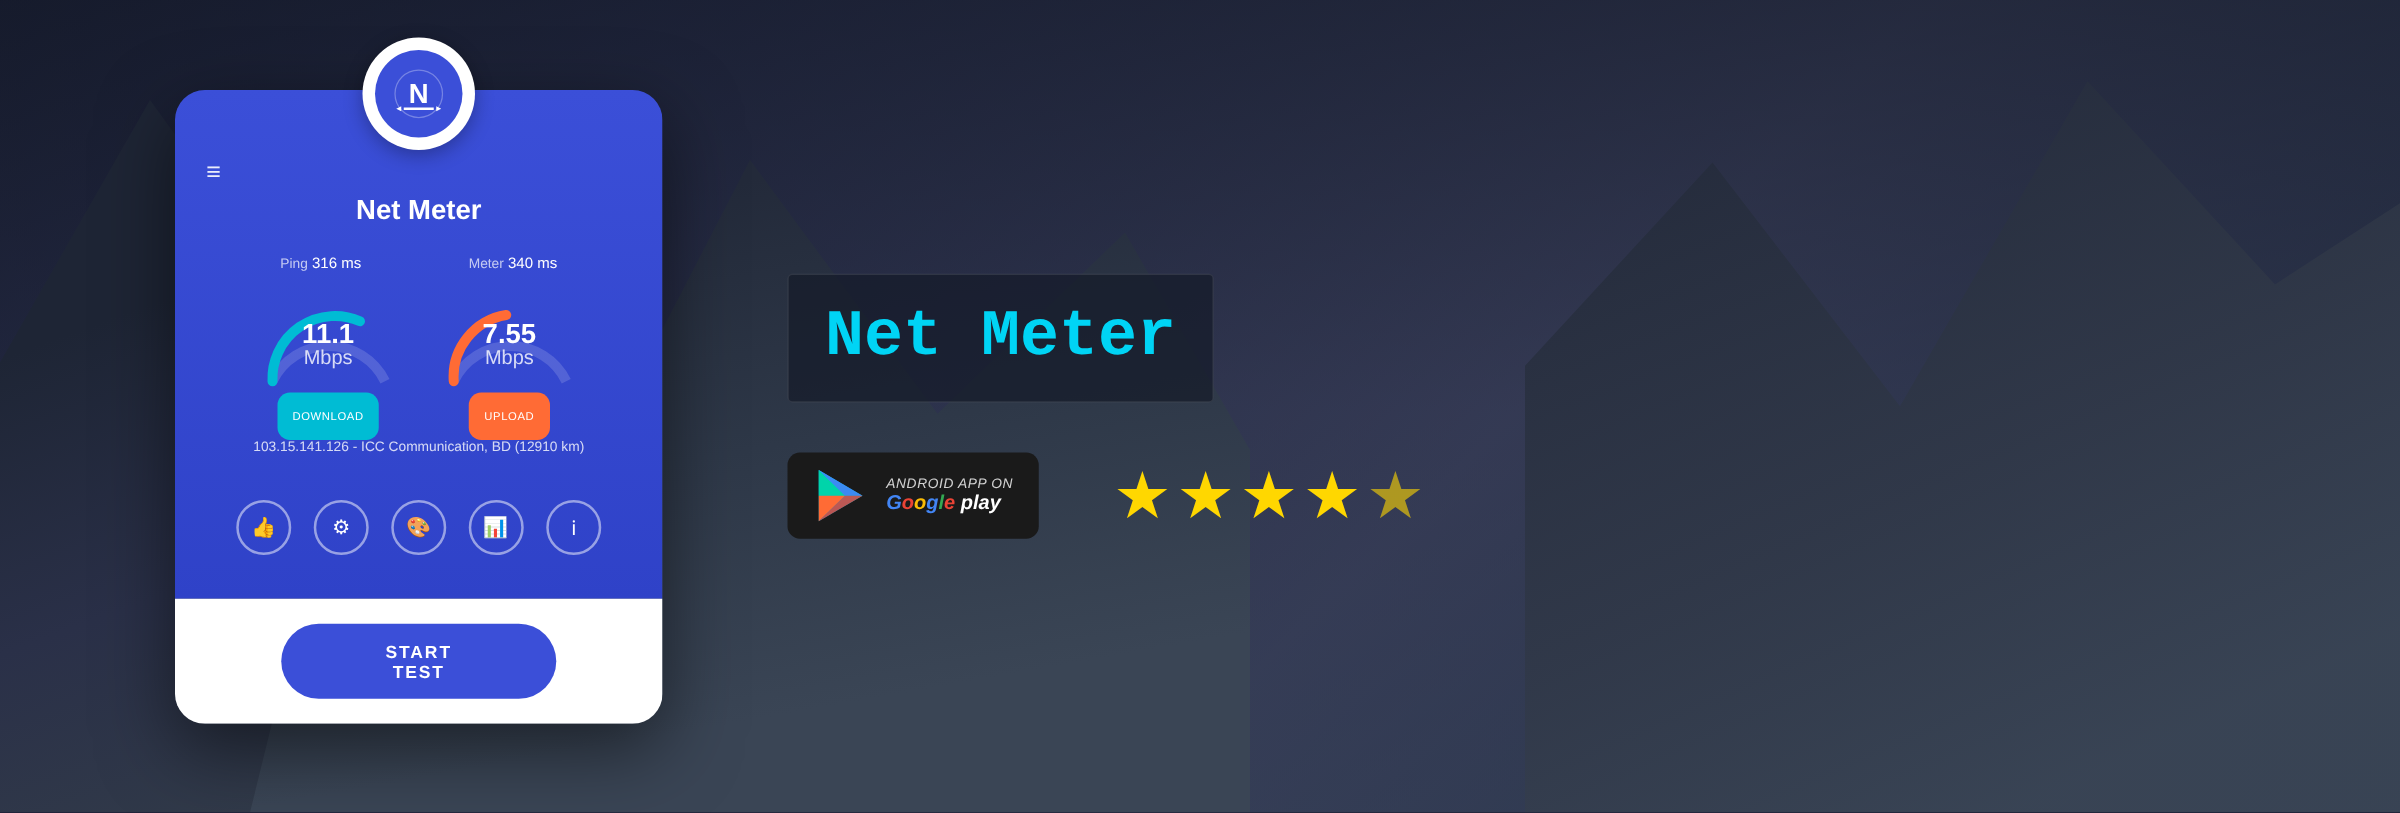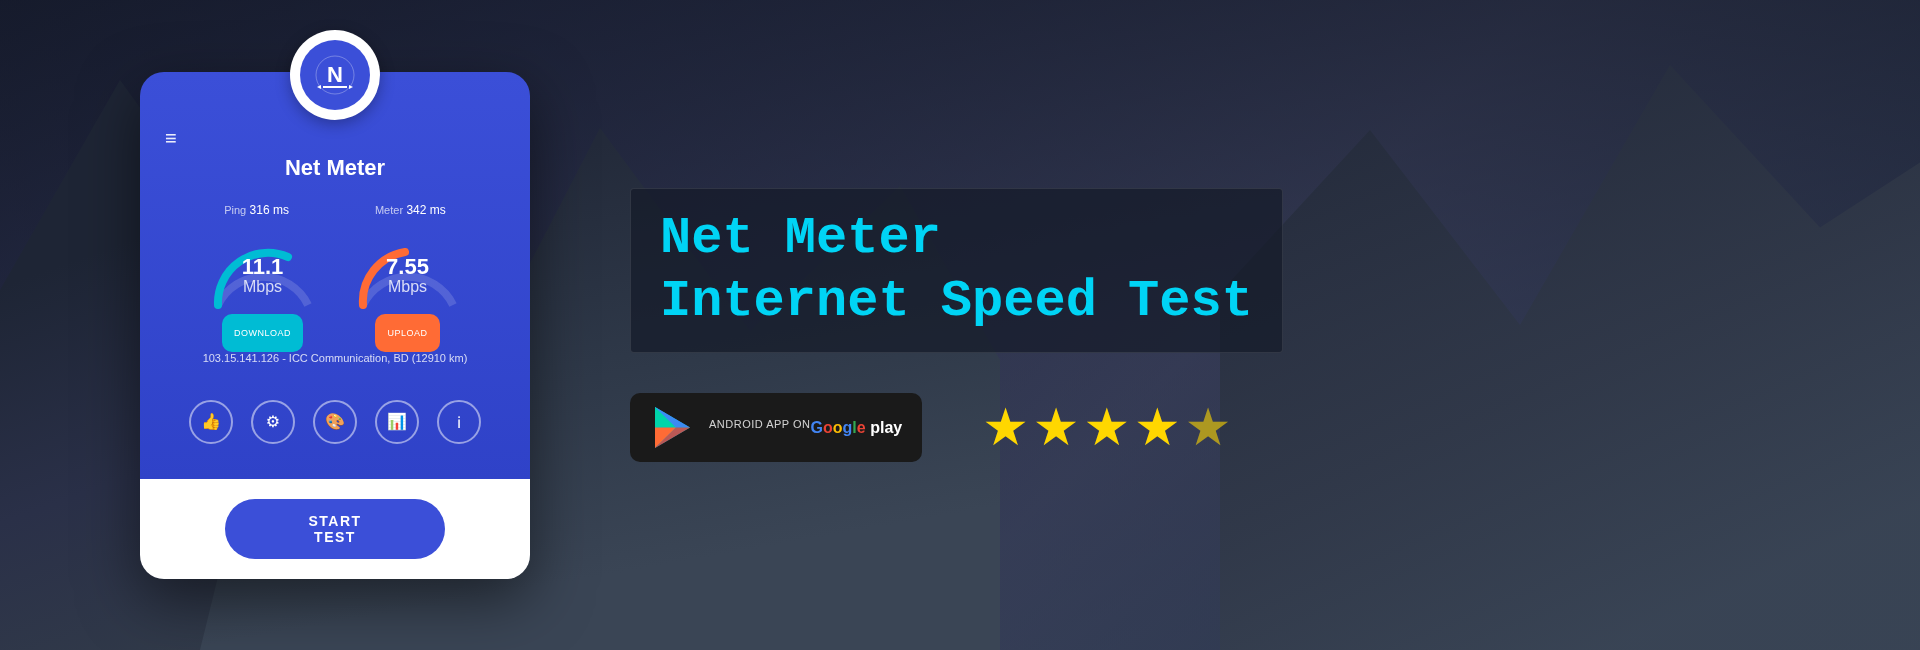--- a/index.html
+++ b/index.html
@@ -306,21 +306,22 @@
       min-width: 200px;
     }
 
     .play-icon {
       width: 45px;
       height: 45px;
     }
 
     .google-play-text {
       display: flex;
-      flex-direction: row;
+      flex-direction: column;
+      font-style: italic;
     }
 
     .android-label {
       color: rgba(255,255,255,0.8);
       font-size: 11px;
       letter-spacing: 0.5px;
     }
 
     .google-play-name {
       color: white;
@@ -393,21 +394,21 @@
 
         <div class="app-name">Net Meter</div>
 
         <div class="stats-row">
           <div>
             <span class="stat-label">Ping</span>
             <span class="stat-value">316 ms</span>
           </div>
           <div>
             <span class="stat-label">Meter</span>
-            <span class="stat-value">342 ms</span>
+            <span class="stat-value">340 ms</span>
           </div>
         </div>
 
         <div class="gauges-row">
 
           <div class="gauge-container">
             <div class="gauge-svg-wrap">
               <svg width="120" height="80" viewBox="0 0 120 80">
 
                 <path d="M 15 70 A 50 50 0 0 1 105 70" class="gauge-bg"></path>
@@ -457,21 +458,20 @@
       </div>
 
     </div>
   </div>
 
   <div class="right-section">
 
     <div class="title-box">
       <div class="main-title">
         <div>Net Meter</div>
-        <div>Internet Speed Test</div>
       </div>
     </div>
 
     <div class="bottom-row">
 
       <div class="google-play-badge">
 
         <svg class="play-icon" viewBox="0 0 45 45">
           <polygon points="5,2 5,43 40,22.5" fill="url(#playGrad)"></polygon>
           <defs>

